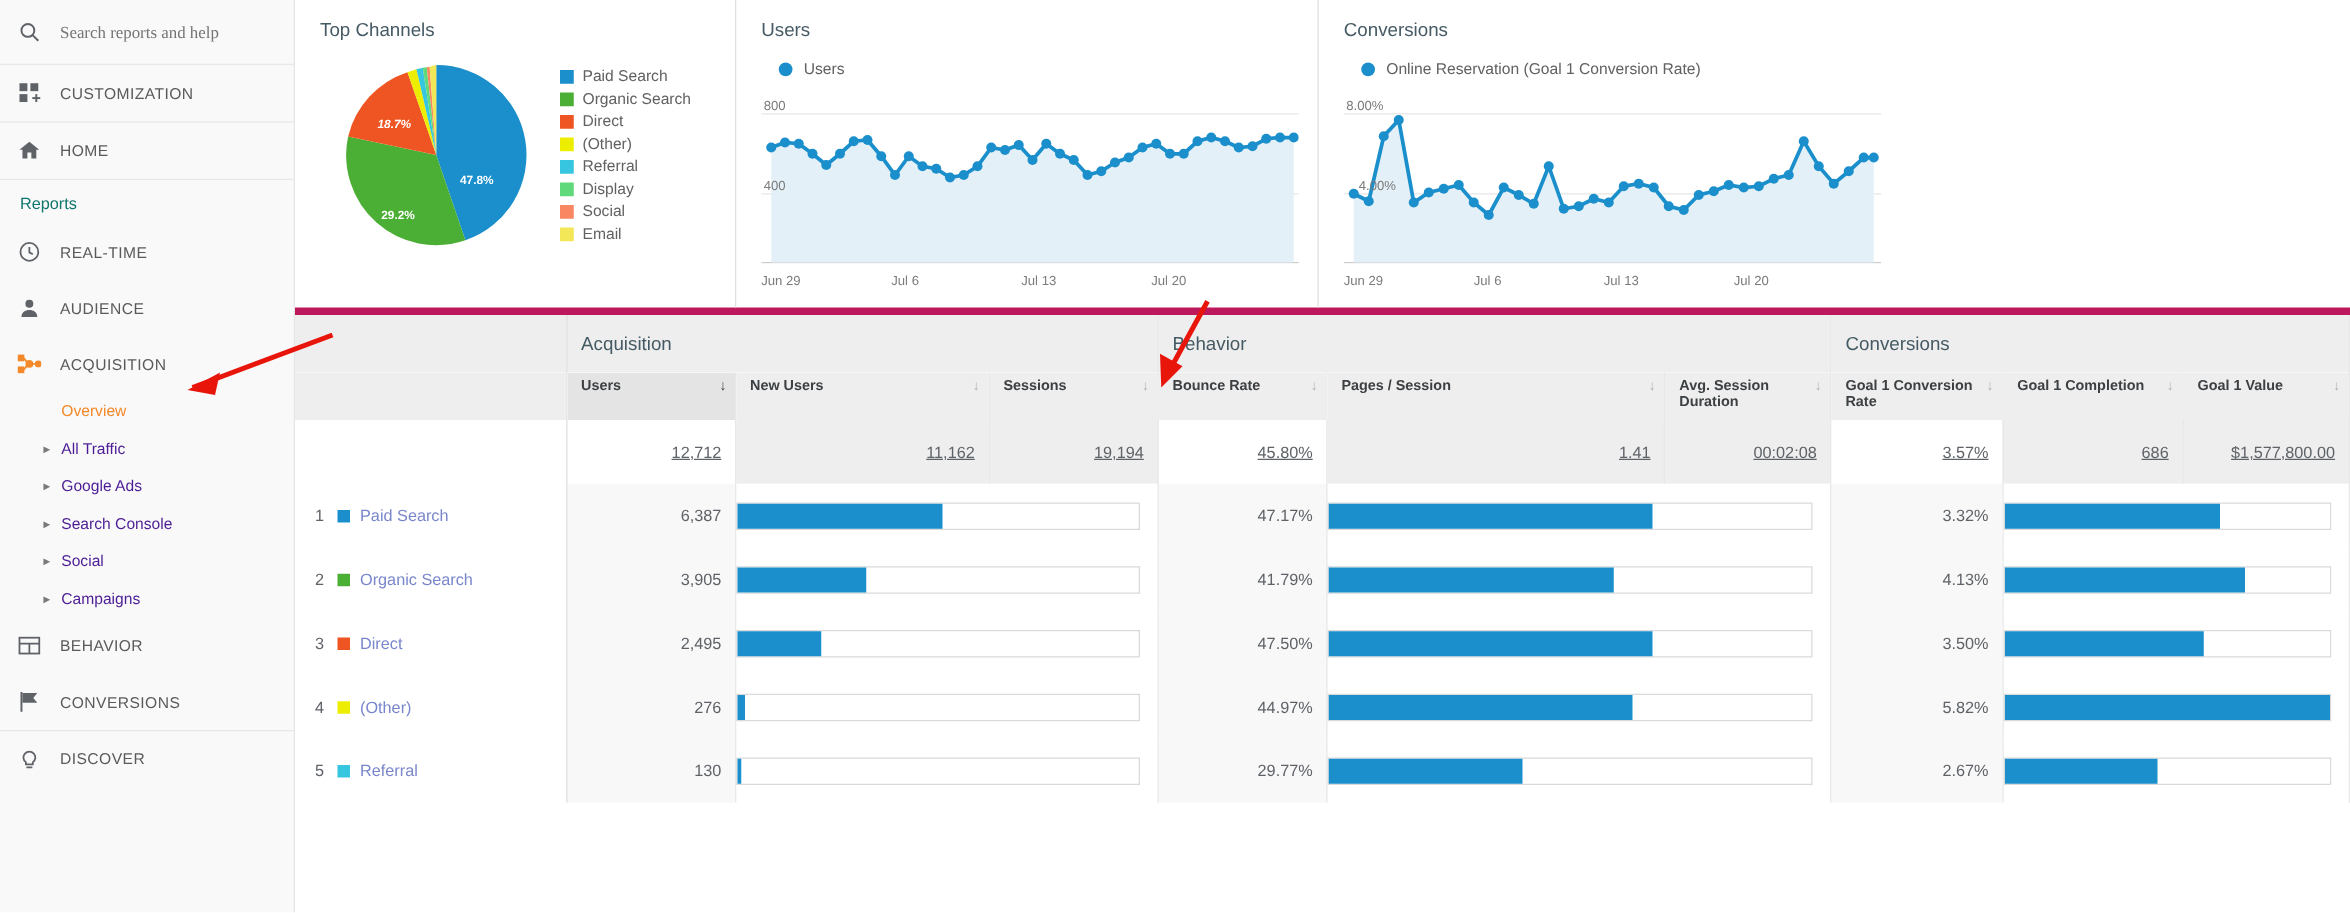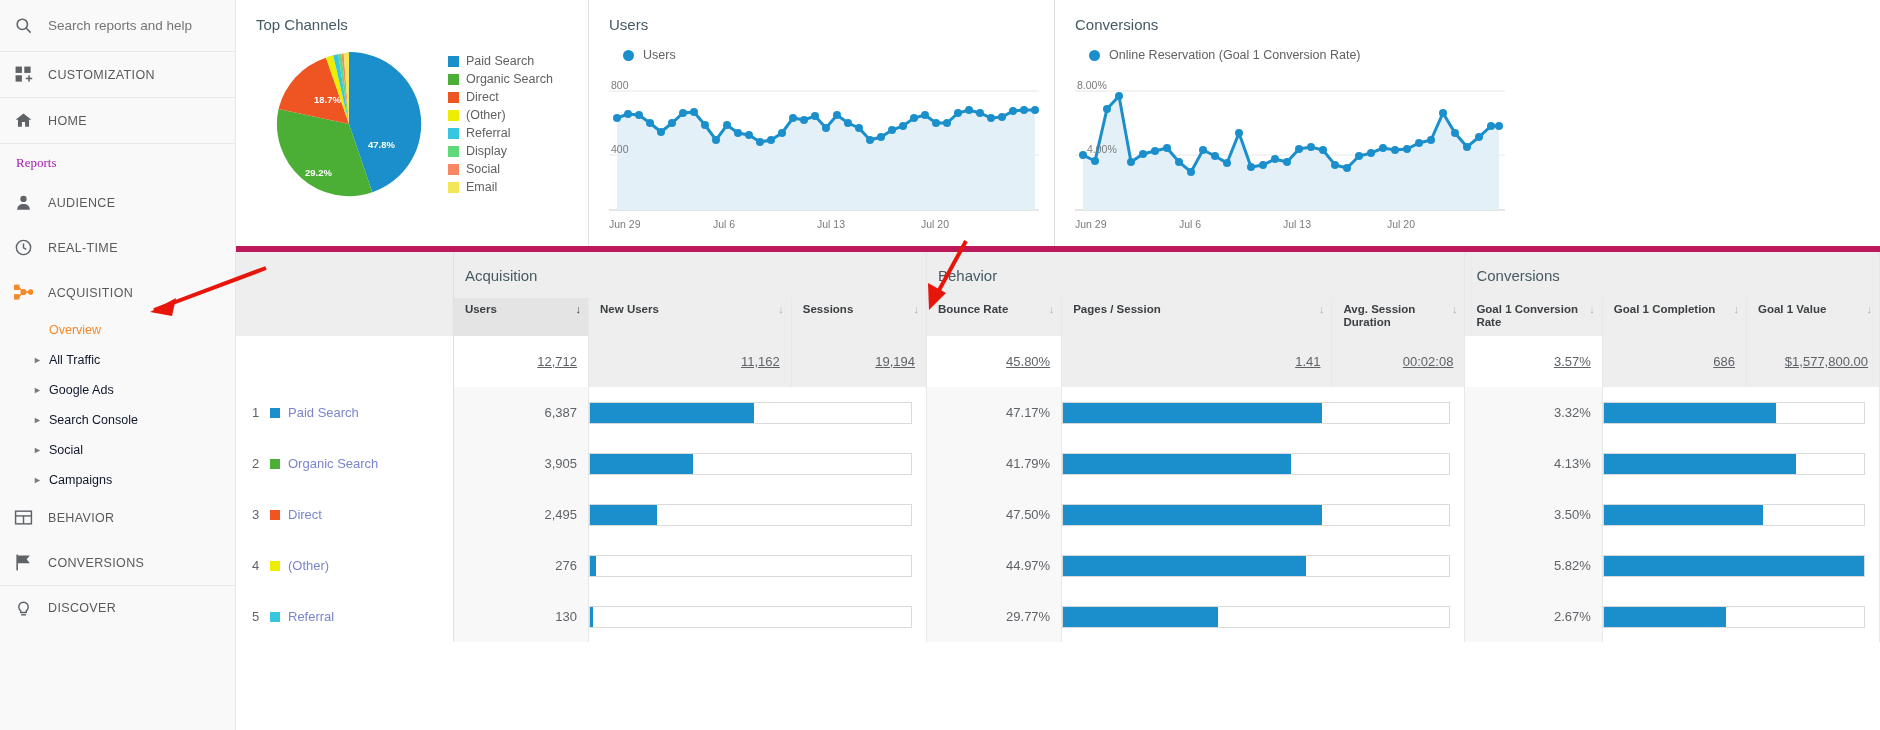--- a/index.html
+++ b/index.html
@@ -16,52 +16,52 @@
     background: #f9f9f9; border-right: 1px solid #e6e6e6;
     overflow: hidden;
   }
   .search-row {
     height: 52px; display: flex; align-items: center;
     padding-left: 14px; border-bottom: 1px solid #e8e8e8;
   }
   .search-row .ic { width: 34px; color: #5f6368; display:flex; align-items:center; }
   .search-input {
     border: none; background: transparent; outline: none;
-    font-family: Liberation Sans, sans-serif;
+    font-family: Liberation Serif, serif;
     font-size: 13.5px; color: #9aa0a6; width: 170px;
   }
   .nav-main {
     height: 46px; display: flex; align-items: center;
     padding-left: 14px; border-bottom: 1px solid #e8e8e8;
     cursor: pointer;
   }
   .nav-main .ic { width: 34px; display:flex; align-items:center; color:#5f6368; }
   .nav-main .lbl {
     font-size: 12.5px; letter-spacing: .35px; color: #5a5a5a;
   }
   .nav-section-title {
-    font-size: 13px; color: #a21caf; padding: 11px 0 9px 16px; font-family: Liberation Serif, serif;
+    font-size: 13px; color: #0f766e; padding: 11px 0 9px 16px;
   }
   .nav-item {
     height: 45px; display: flex; align-items: center;
     padding-left: 14px; cursor: pointer;
   }
   .nav-item .ic { width: 34px; display:flex; align-items:center; color:#5f6368; }
   .nav-item .lbl { font-size: 12.5px; letter-spacing:.35px; color:#5a5a5a; }
   .nav-item.active .ic { color: #f3892a; }
   .nav-item.divider-top { border-top: 1px solid #e8e8e8; }
 
   .sub-item {
     height: 30px; display: flex; align-items: center;
     padding-left: 33px; cursor: pointer; font-size: 12.5px;
   }
   .sub-item .arrow {
     width: 16px; font-size: 9px; color: #7a7a7a; line-height: 1;
   }
-  .sub-item .lbl { color: #0f172a; font-size: 12.5px; }
+  .sub-item .lbl { color: #4c1d95; font-size: 12.5px; }
   .sub-item.sel { padding-left: 49px; }
   .sub-item.sel .lbl { color: #f3892a; }
 
   
   .main { flex: 1; height: 730px; background: #fff; position: relative;
           display: flex; flex-direction: column; }
   .top-cards { display: flex; height: 252px; border-bottom: 6px solid #be185d; }
   .card { padding: 8px 16px 0 20px; position: relative; }
   .card + .card { border-left: 1px solid #e0e0e0; }
   .card-title { font-size: 15px; color: #455a64; padding: 8px 0 0 0; font-weight: 400; }
@@ -167,36 +167,36 @@
             <path d="M12 3L2 11h3v9h5v-6h4v6h5v-9h3z"></path>
           </svg>
       </span>
       <span class="lbl">HOME</span>
     </div>
 
     <div class="nav-section-title">Reports</div>
 
     <div class="nav-item">
       <span class="ic">
+        <svg width="19" height="19" viewBox="0 0 24 24" fill="none" stroke="#5f6368" stroke-width="1.8">
+          <circle cx="12" cy="12" r="9"></circle>
+            <path d="M12 7v5.5l3.5 2"></path>
+        </svg>
+      </span>
+      <span class="lbl">REAL-TIME</span>
+    </div>
+
+    <div class="nav-item">
+      <span class="ic">
         <svg width="19" height="19" viewBox="0 0 24 24" fill="#5f6368">
           <circle cx="12" cy="7.5" r="4"></circle>
             <path d="M4 21c0-4.5 3.6-7 8-7s8 2.5 8 7z"></path>
         </svg>
       </span>
       <span class="lbl">AUDIENCE</span>
-    </div>
-
-    <div class="nav-item">
-      <span class="ic">
-        <svg width="19" height="19" viewBox="0 0 24 24" fill="none" stroke="#5f6368" stroke-width="1.8">
-          <circle cx="12" cy="12" r="9"></circle>
-            <path d="M12 7v5.5l3.5 2"></path>
-        </svg>
-      </span>
-      <span class="lbl">REAL-TIME</span>
     </div>
 
     <div class="nav-item active">
       <span class="ic">
         <svg width="19" height="19" viewBox="0 0 24 24" fill="#f3892a" stroke="#f3892a" stroke-width="1.8">
           <rect x="1" y="3" width="5" height="5"></rect>
             <rect x="1" y="15" width="5" height="5"></rect>
           <circle cx="12" cy="11.5" r="3"></circle>
             <circle cx="21" cy="11.5" r="2.6"></circle>
           <line x1="6" y1="5.5" x2="10" y2="10"></line>
@@ -277,21 +277,21 @@
               <path d="M75 75 L98.3 143.2 A72 72 0 0 1 4.5 60.1 Z" fill="#4caf35"></path>
               <path d="M75 75 L4.5 60.1 A72 72 0 0 1 52.0 8.7 Z" fill="#ef5522"></path>
               <path d="M75 75 L52.0 8.7 A72 72 0 0 1 59.2 6.3 Z" fill="#eded00"></path>
               <path d="M75 75 L59.2 6.3 A72 72 0 0 1 64.2 5.2 Z" fill="#36c6e0"></path>
               <path d="M75 75 L64.2 5.2 A72 72 0 0 1 67.4 4.7 Z" fill="#5fd97a"></path>
               <path d="M75 75 L67.4 4.7 A72 72 0 0 1 69.7 4.4 Z" fill="#f98862"></path>
               <path d="M75 75 L69.7 4.4 A72 72 0 0 1 75 3 Z" fill="#f3e757"></path>
             </svg>
             <span class="pie-lab" style="left:94px; top:90px;">47.8%</span>
             <span class="pie-lab" style="left:31px; top:118px;">29.2%</span>
-            <span class="pie-lab" style="left:40px; top:45px;">18.7%</span>
+            <span class="pie-lab" style="left:28px; top:45px;font-style:italic;">18.7%</span>
           </div>
 
           <div class="pie-legend">
             <div class="lg-row">
               <span class="lg-sw" style="background:#1a8fcb"></span>
               <span class="lg-tx">Paid Search</span>
             </div>
             <div class="lg-row">
               <span class="lg-sw" style="background:#4caf35"></span>
               <span class="lg-tx">Organic Search</span>

